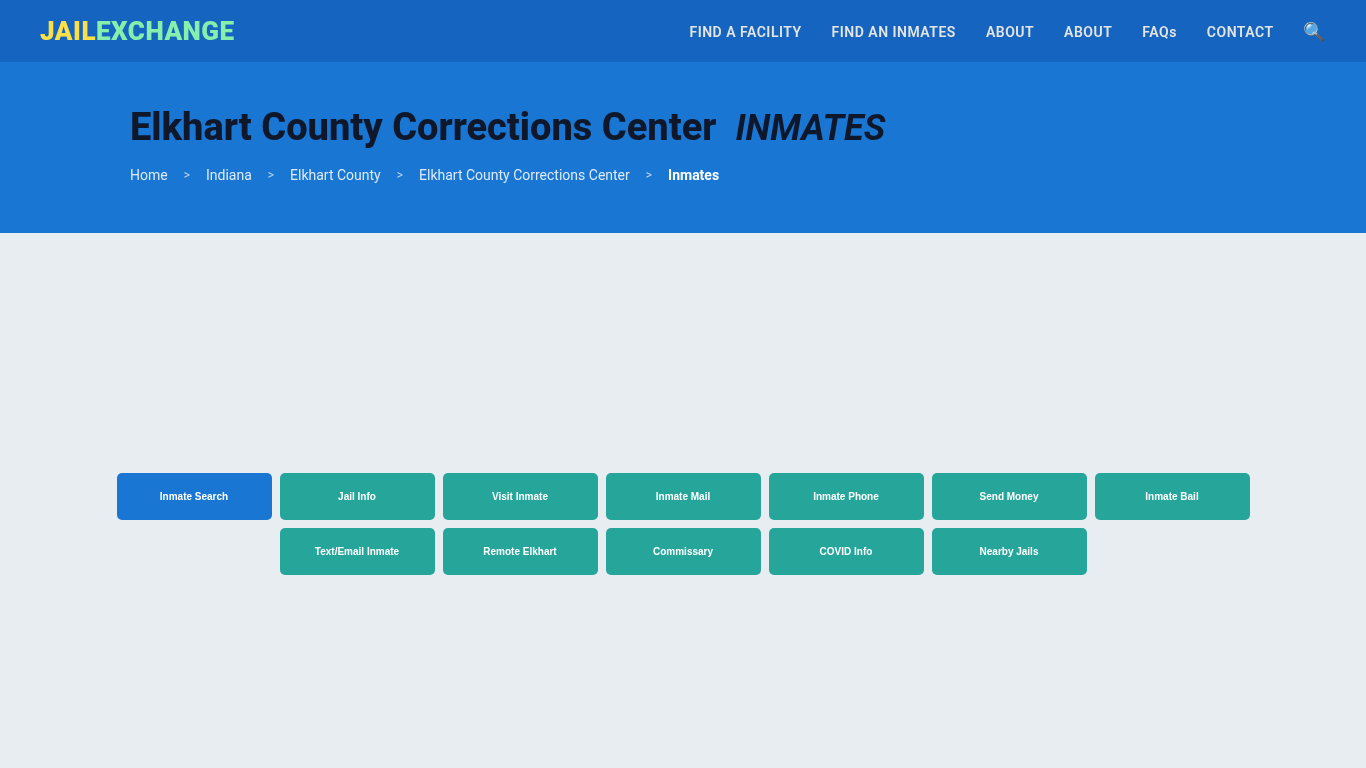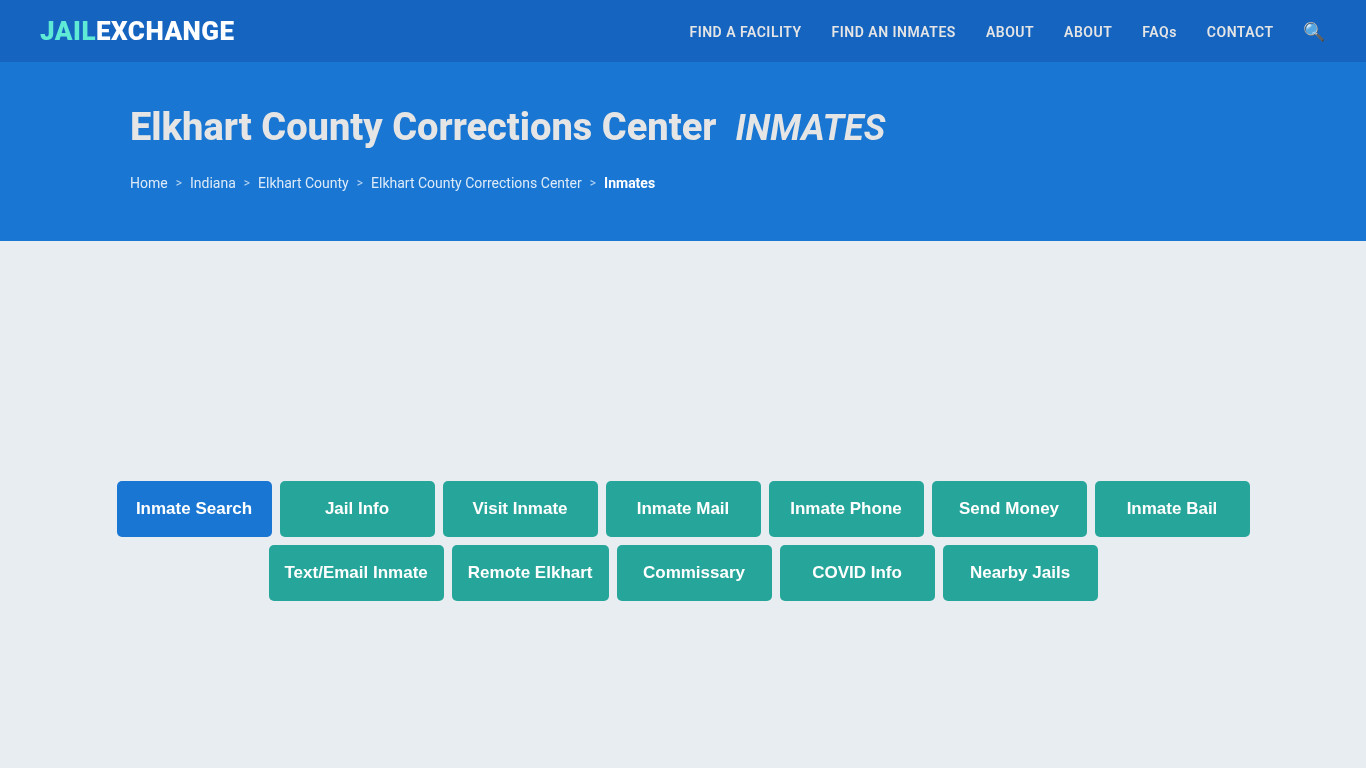--- a/index.html
+++ b/index.html
@@ -30,26 +30,26 @@
       display: flex;
       align-items: center;
       font-size: 26px;
       font-weight: 900;
       color: white;
       letter-spacing: 0.5px;
       text-decoration: none;
     }
 
     .logo-jail {
-      color: #5eead4;
+      color: #fde047;
       font-weight: 900;
     }
 
     .logo-exchange {
-      color: #ffffff;
+      color: #86efac;
       font-weight: 900;
     }
 
     .nav-links {
       display: flex;
       align-items: center;
       gap: 30px;
       list-style: none;
     }
 
@@ -69,35 +69,35 @@
 
     
     .hero {
       background-color: #1976d2;
       padding: 40px 130px 50px 130px;
     }
 
     .hero-title {
       font-size: 38px;
       font-weight: 800;
-      color: #e5e5e5;
-      margin-bottom: 24px;
+      color: #0f172a;
+      margin-bottom: 16px;
       line-height: 1.2;
     }
 
     .hero-title .inmates-italic {
       font-style: italic;
       font-weight: 700;
       font-size: 36px;
     }
 
     .breadcrumb {
       display: flex;
       align-items: center;
-      gap: 8px;
+      gap: 16px;
       flex-wrap: wrap;
     }
 
     .breadcrumb a {
       color: rgba(255,255,255,0.85);
       text-decoration: none;
       font-size: 14px;
     }
 
     .breadcrumb .separator {
@@ -126,21 +126,21 @@
     .button-row {
       display: flex;
       justify-content: center;
       gap: 8px;
       margin-bottom: 8px;
       flex-wrap: nowrap;
     }
 
     .btn-tab {
       padding: 18px 16px;
-      font-size: 17px;
+      font-size: 10px;
       font-weight: 600;
       color: white;
       border: none;
       border-radius: 5px;
       cursor: pointer;
       min-width: 155px;
       text-align: center;
       transition: opacity 0.2s;
     }
 

